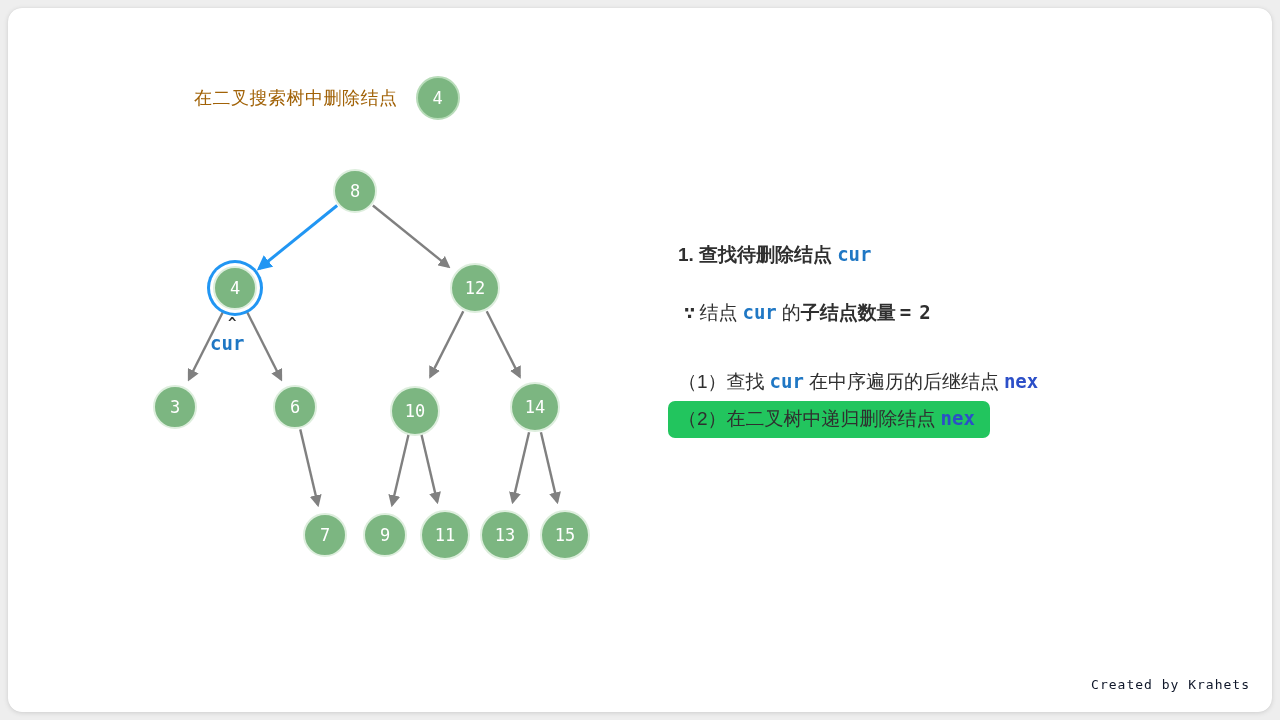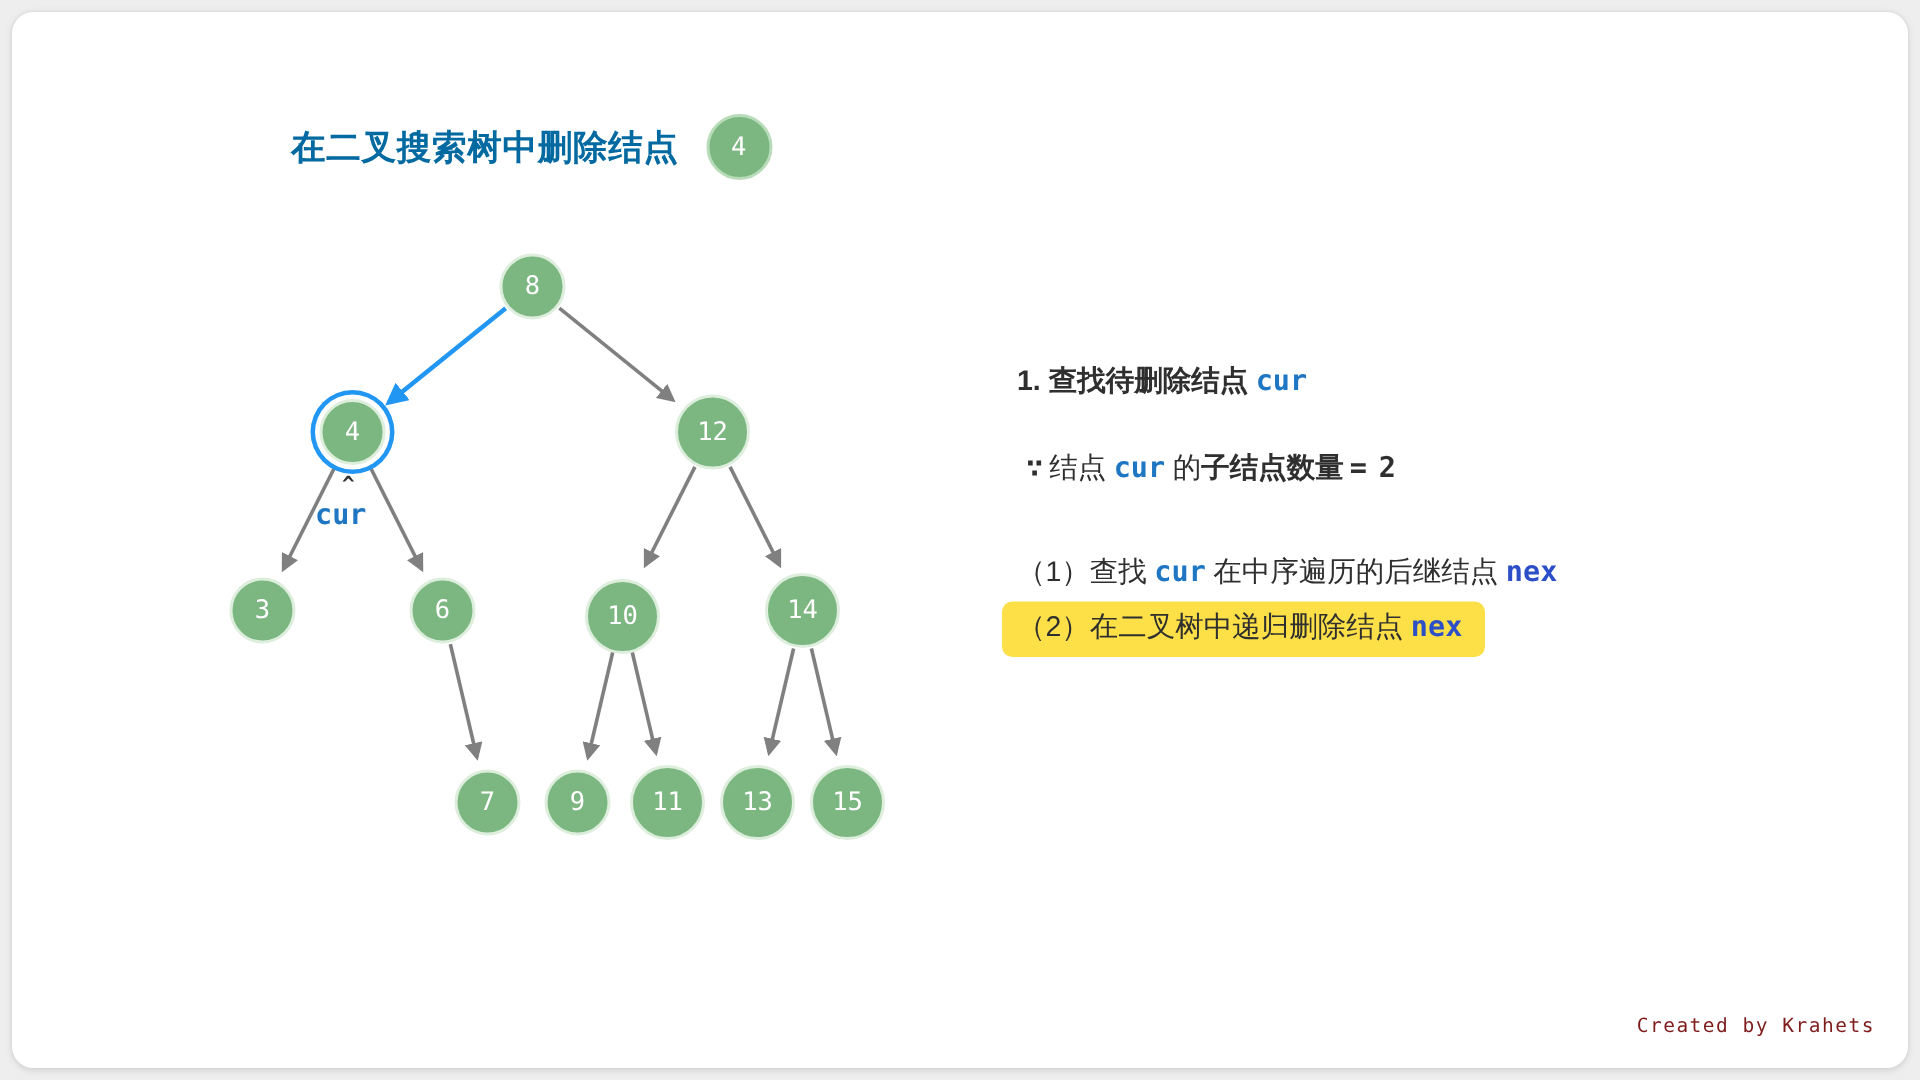--- a/index.html
+++ b/index.html
@@ -31,23 +31,23 @@
   #title-row {
     position: absolute;
     left: 194px;
     top: 76px;
     display: flex;
     align-items: center;
     gap: 18px;
   }
   #title-text {
     font-family: "Liberation Sans", sans-serif;
-    font-size: 23px;
-    font-weight: bold;
-    color: #0369a1;
+    font-size: 18px;
+    font-weight: normal;
+    color: #a16207;
     letter-spacing: 0.5px;
     white-space: nowrap;
   }
   #title-badge {
     width: 44px;
     height: 44px;
     border-radius: 50%;
     background: #7cb681;
     border: 2px solid #b8dcb9;
     box-sizing: border-box;
@@ -134,21 +134,21 @@
     font-family: "Liberation Sans", sans-serif;
     font-size: 19px;
     color: #2f2f2f;
     white-space: nowrap;
     line-height: 1.1;
     padding: 7px 10px 8px 10px;
     border-radius: 7px;
     display: inline-block;
   }
   .sub-line.marked {
-    background: #fde047;
+    background: #22c55e;
   }
   #step2-block { margin-top: 40px; }
   #step2-lines { margin-top: 0; margin-left: -10px; }
   .var-cur {
     font-family: "DejaVu Sans Mono", monospace;
     font-weight: bold;
     color: #1f77c4;
     padding: 0 5px;
   }
   .var-nex {
@@ -164,21 +164,21 @@
     padding: 0 4px;
   }
 
   
   #footer {
     position: absolute;
     right: 30px;
     bottom: 28px;
     font-family: "DejaVu Sans Mono", monospace;
     font-size: 13px;
-    color: #7f1d1d;
+    color: #0f172a;
     letter-spacing: 1px;
   }
 </style>
 </head>
 <body>
 
 <div id="stage">
   <div id="card"></div>
 
   <div id="title-row">

